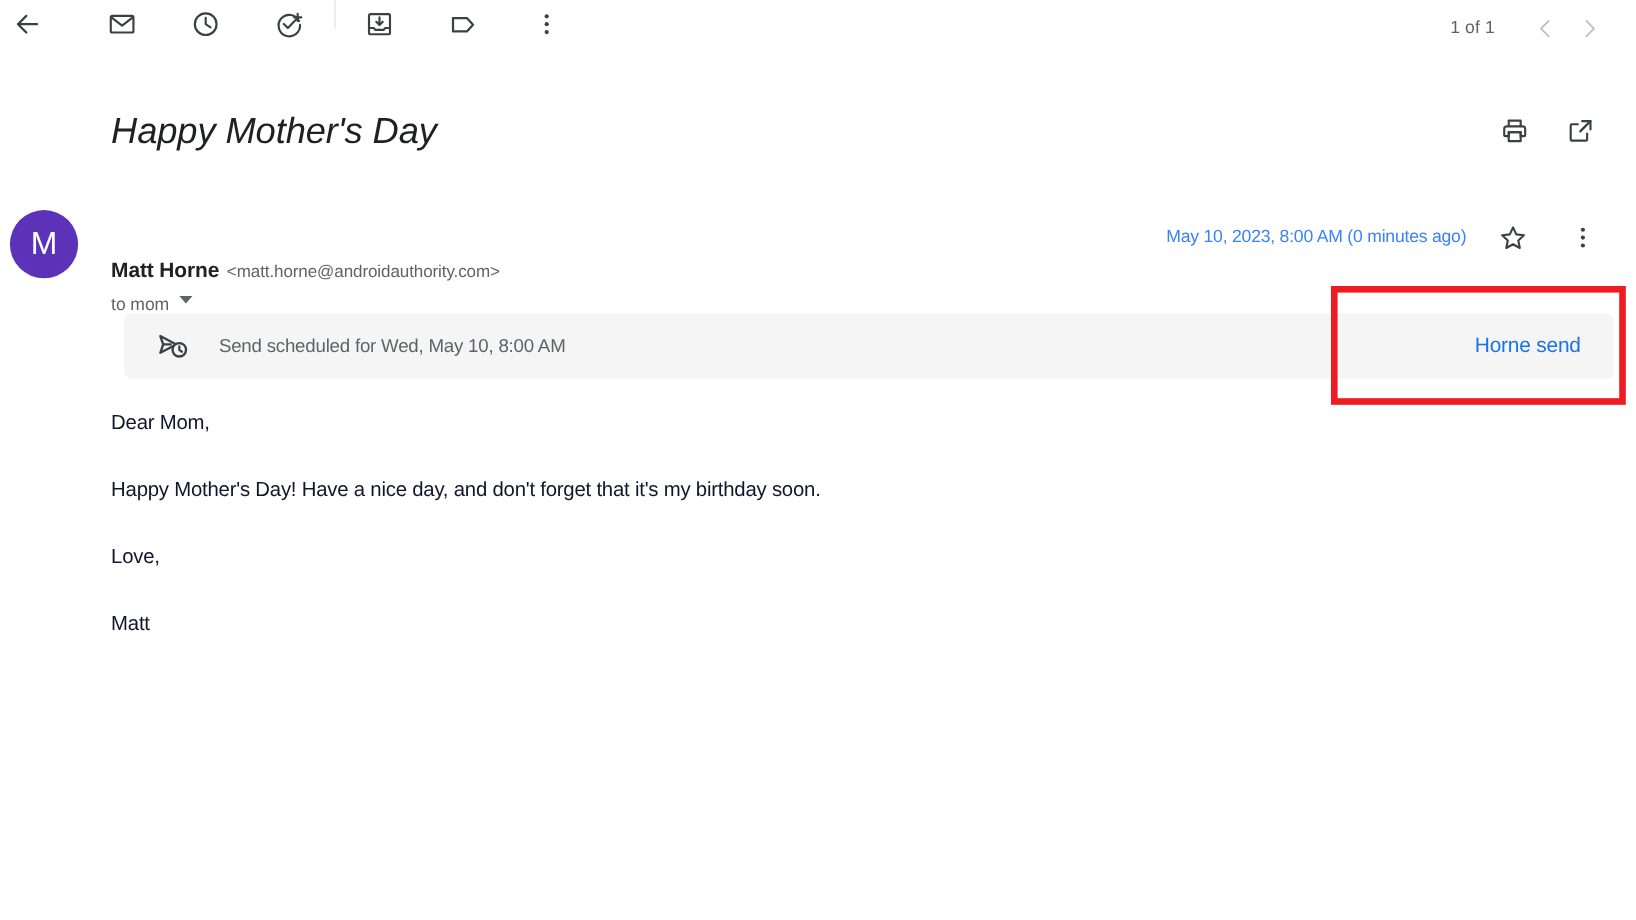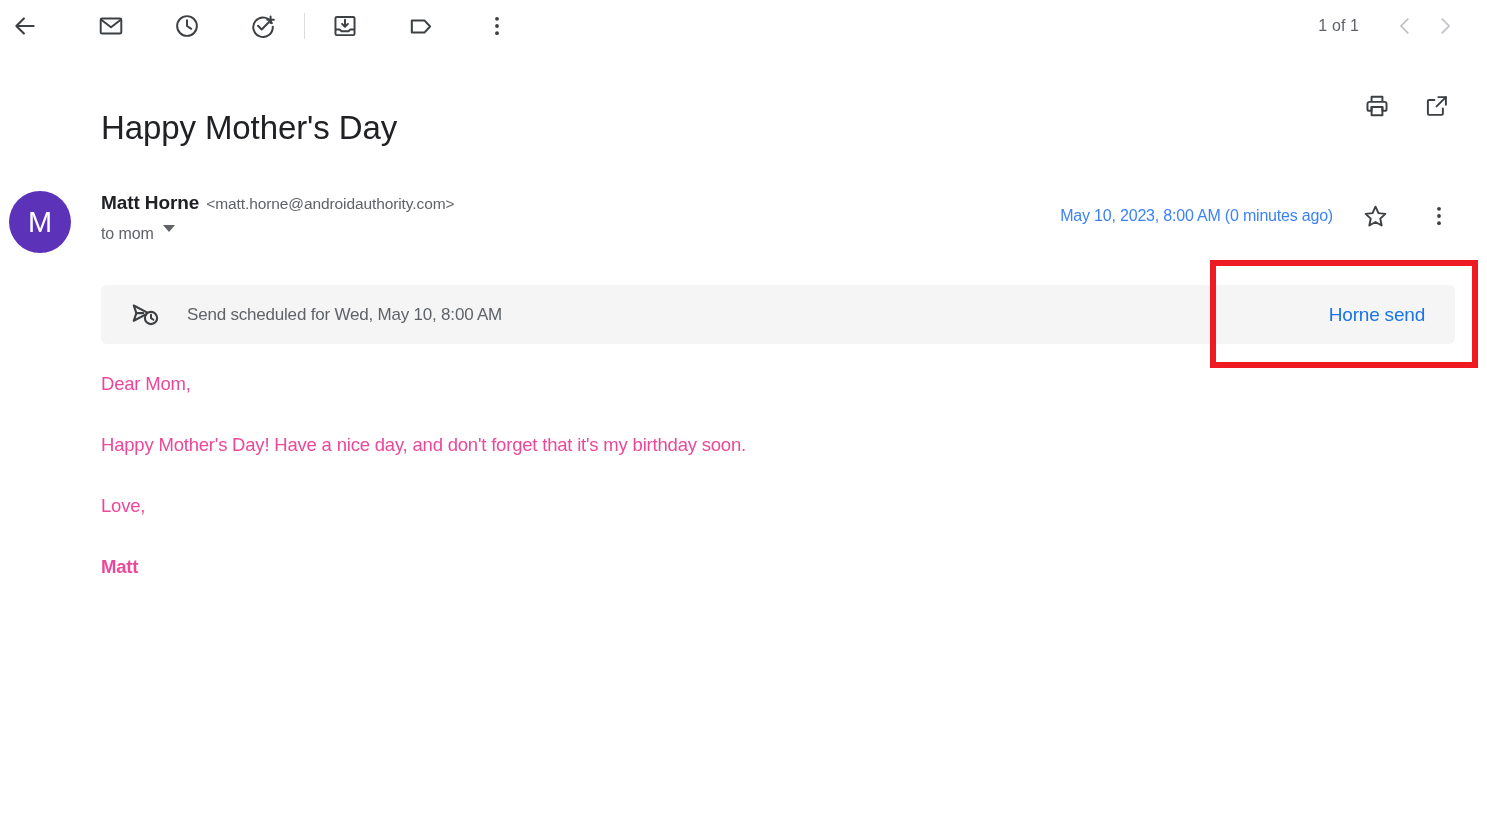--- a/index.html
+++ b/index.html
@@ -18,21 +18,20 @@
   }
 
   
   .toolbar {
     position: absolute;
     top: 0;
     left: 0;
     width: 1487px;
     height: 52px;
     display: flex;
-    align-items: center;
   }
   .tb-btn {
     width: 44px;
     height: 44px;
     display: flex;
     align-items: center;
     justify-content: center;
     border: none;
     background: transparent;
     padding: 0;
@@ -79,21 +78,22 @@
   .chev { stroke: #bdc1c6; }
 
   
   .subject-row {
     position: absolute;
     top: 86px;
     left: 0;
     width: 1487px;
     height: 66px;
     display: flex;
-    align-items: flex-start;
+    align-items: center;
+    font-style: italic;
   }
   .subject {
     margin-left: 101px;
     font-size: 33px;
     font-weight: 400;
     line-height: 1.2;
     color: #202124;
     letter-spacing: -.1px;
     white-space: nowrap;
   }
@@ -143,20 +143,21 @@
     user-select: none;
   }
   .sender-info {
     margin-left: 30px;
     padding-top: 6px;
   }
   .sender-line {
     display: flex;
     align-items: baseline;
     white-space: nowrap;
+    margin-top: 44px;
   }
   .sender-name {
     font-size: 19px;
     font-weight: bold;
     color: #202124;
     letter-spacing: -.1px;
   }
   .sender-email {
     font-size: 15.5px;
     color: #5f6368;
@@ -197,21 +198,21 @@
     letter-spacing: -.2px;
     white-space: nowrap;
     margin-right: 22px;
   }
   .sender-meta .icon-btn + .icon-btn { margin-left: 24px; }
 
   
   .banner {
     position: absolute;
     top: 285px;
-    left: 101px;
+    left: 113px;
     width: 1354px;
     height: 59px;
     background: #f5f5f5;
     border-radius: 6px;
     display: flex;
     align-items: center;
   }
   .banner-icon {
     margin-left: 27px;
     width: 34px;
@@ -258,25 +259,25 @@
   .body {
     position: absolute;
     top: 372px;
     left: 101px;
     width: 1200px;
   }
   .body p {
     margin: 0 0 36px 0;
     font-size: 18.5px;
     line-height: 1.35;
-    color: #ec4899;
+    color: #0f172a;
     letter-spacing: -.2px;
     white-space: nowrap;
   }
-  .body p:last-child { margin-bottom: 0; font-weight: bold; }
+  .body p:last-child { margin-bottom: 0; }
 </style>
 </head>
 <body>
 
 <div class="toolbar">
 
   <button class="tb-btn tb-back" title="Back">
     <svg width="26" height="26" viewBox="0 0 24 24" fill="none">
       <path d="M20 12H4M4 12l7-7M4 12l7 7" stroke="#3c4043" stroke-width="1.9" stroke-linecap="round" stroke-linejoin="round"></path>
     </svg>

